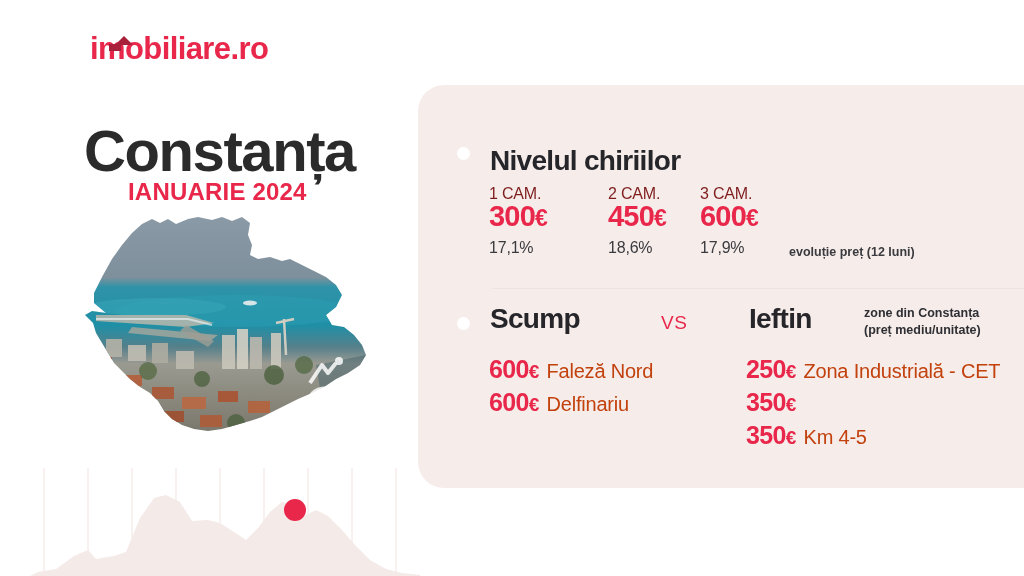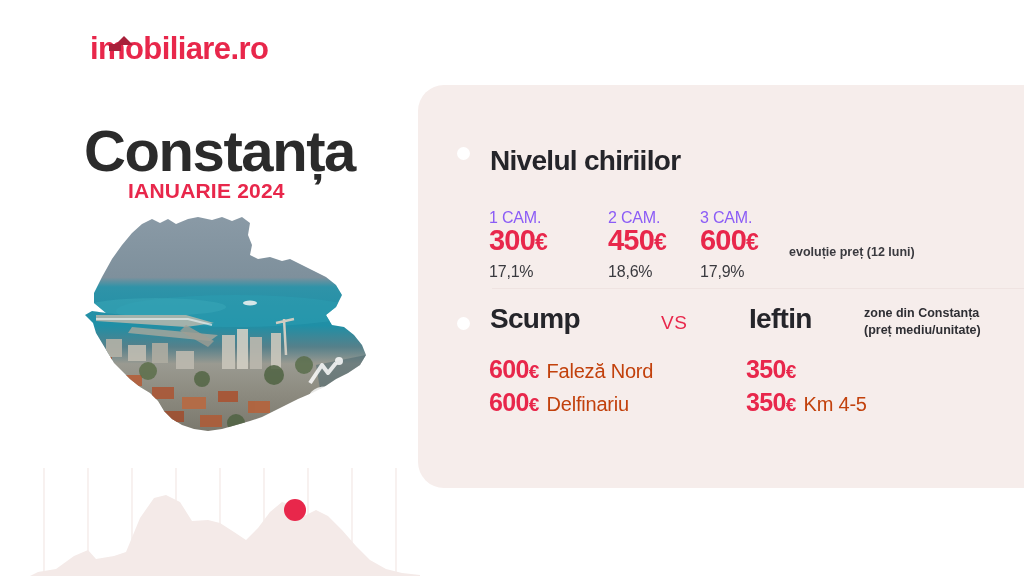--- a/index.html
+++ b/index.html
@@ -55,21 +55,21 @@
     font-weight: bold;
     letter-spacing: -1.4px;
     color: #2B2B2B;
     line-height: 1;
     white-space: nowrap;
   }
   .city-date {
     position: absolute;
     left: 128px;
     top: 180px;
-    font-size: 21px;
+    font-size: 24px;
     font-weight: bold;
     letter-spacing: 0.2px;
     color: #E8274B;
     line-height: 1;
     white-space: nowrap;
   }
 
   
   .map-wrap {
     position: absolute;
@@ -125,25 +125,24 @@
     letter-spacing: -0.7px;
     color: #25252A;
     line-height: 1;
     white-space: nowrap;
   }
 
   
   .rent-col { position: absolute; }
   .rent-label {
     font-size: 16px;
-    color: #8b5cf6;
+    color: #7f1d1d;
     line-height: 1;
     white-space: nowrap;
     letter-spacing: -0.2px;
-    margin-top: 24px;
   }
   .rent-price {
     margin-top: 0;
     font-size: 29px;
     font-weight: bold;
     color: #E8274B;
     line-height: 1;
     letter-spacing: -0.8px;
     white-space: nowrap;
   }
@@ -389,19 +388,23 @@
     <span class="zone-name">Faleză Nord</span>
   </div>
   <div class="zone-row">
     <span class="zone-price"><span>600</span><span class="eur">€</span></span>
     <span class="zone-name">Delfinariu</span>
   </div>
 </div>
 
 <div class="zone-list" style="left:746px; top:357px;">
   <div class="zone-row">
+    <span class="zone-price"><span>250</span><span class="eur">€</span></span>
+    <span class="zone-name">Zona Industrială - CET</span>
+  </div>
+  <div class="zone-row">
     <span class="zone-price"><span>350</span><span class="eur">€</span></span>
   </div>
   <div class="zone-row">
     <span class="zone-price"><span>350</span><span class="eur">€</span></span>
     <span class="zone-name">Km 4-5</span>
   </div>
 </div>
 
 </body></html>

